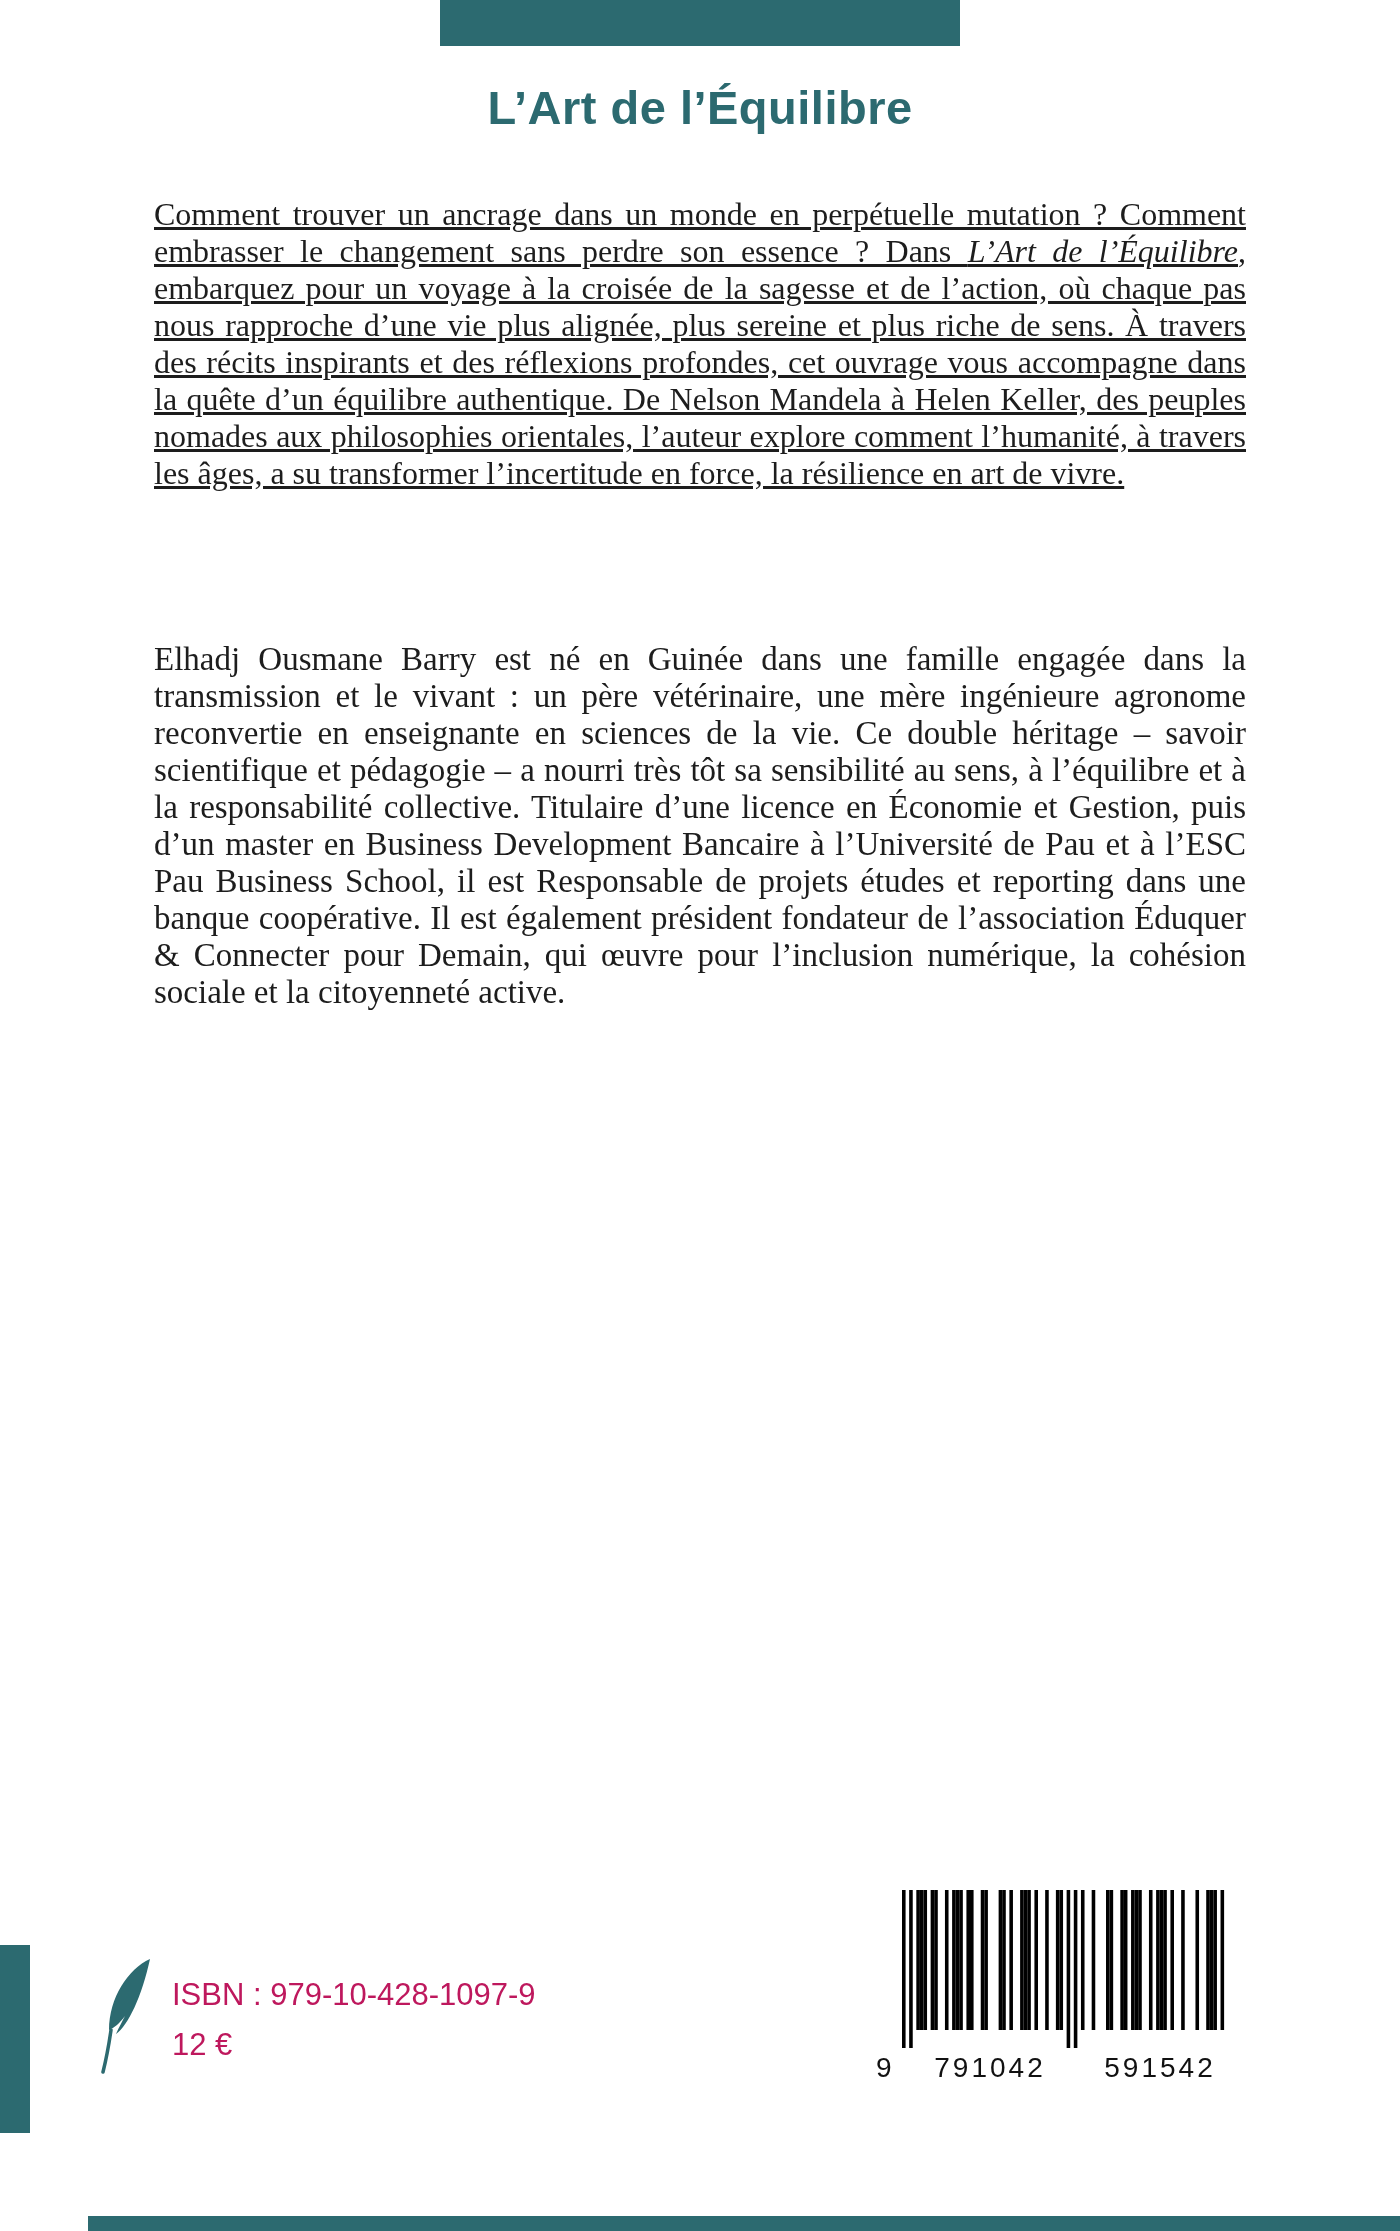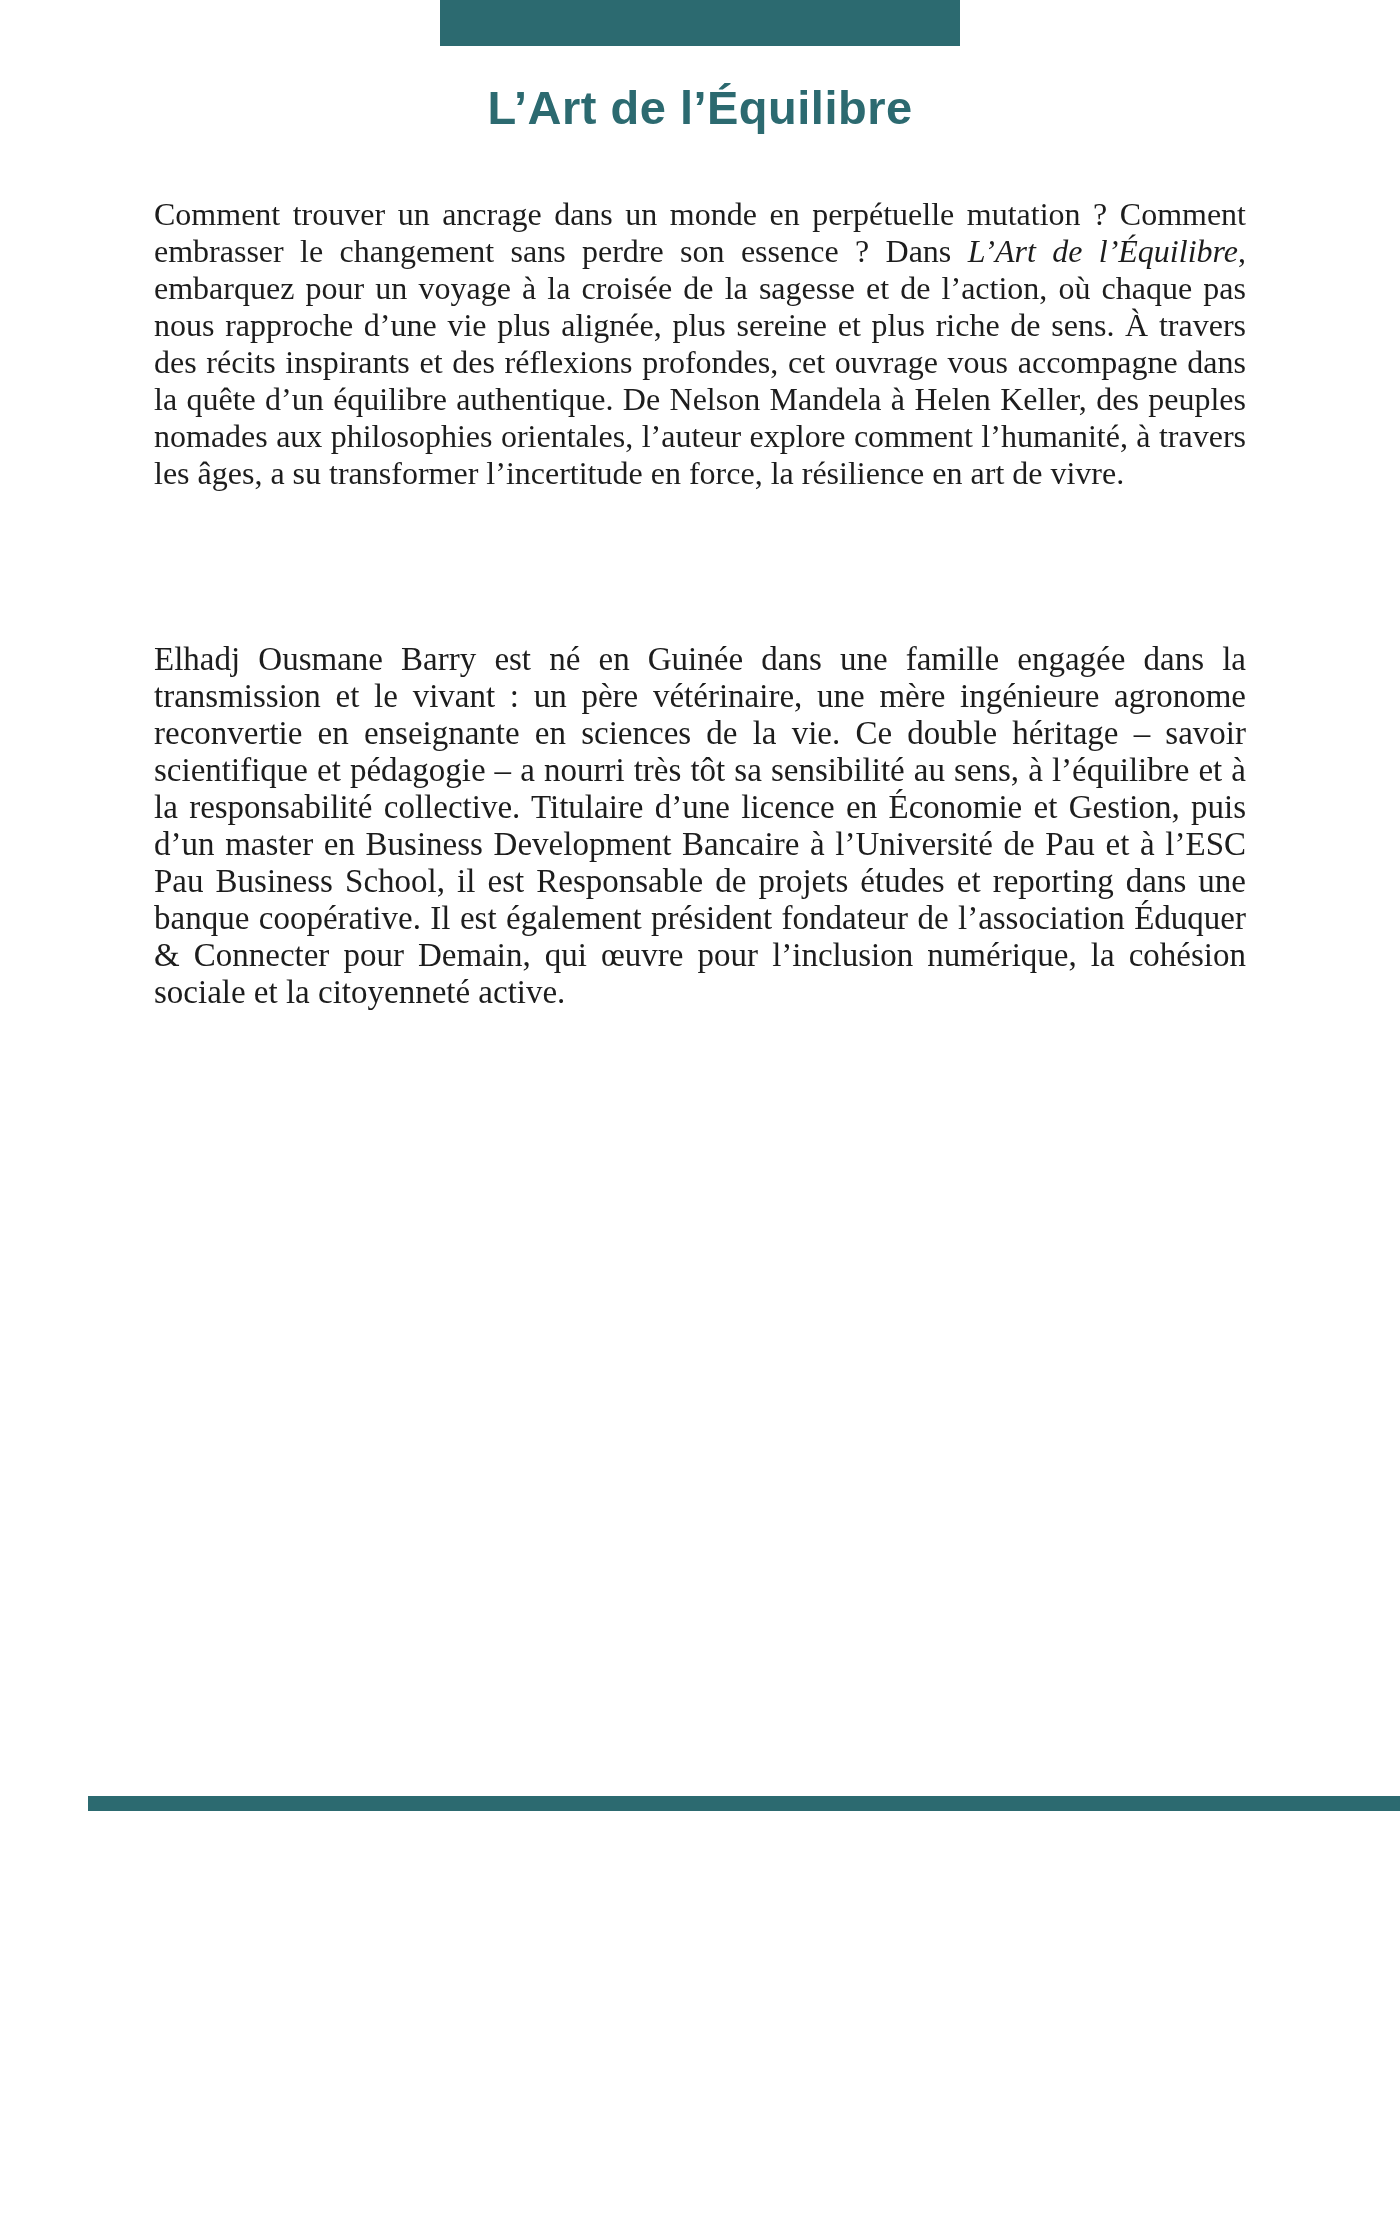--- a/index.html
+++ b/index.html
@@ -3,21 +3,21 @@
 <meta charset="utf-8">
 <style>
   html, body {
     margin: 0;
     padding: 0;
     background: #ffffff;
   }
   .page {
     position: relative;
     width: 1400px;
-    height: 1811px;
+    height: 2231px;
     background: #ffffff;
     overflow: hidden;
     margin: 0 auto;
     font-family: "Liberation Serif", serif;
   }
   .top-accent {
     position: absolute;
     top: 0;
     left: 50%;
     transform: translateX(-50%);
@@ -41,20 +41,21 @@
     position: absolute;
     left: 154px;
     width: 1092px;
     top: 196px;
     margin: 0;
     font-family: "Liberation Serif", serif;
     font-size: 32px;
     line-height: 37px;
     text-align: justify;
     color: #1d1d1d;
+    text-decoration: underline;
   }
   .synopsis .inline-title {
     font-style: italic;
   }
   .bio {
     position: absolute;
     left: 154px;
     width: 1092px;
     top: 641px;
     margin: 0;

